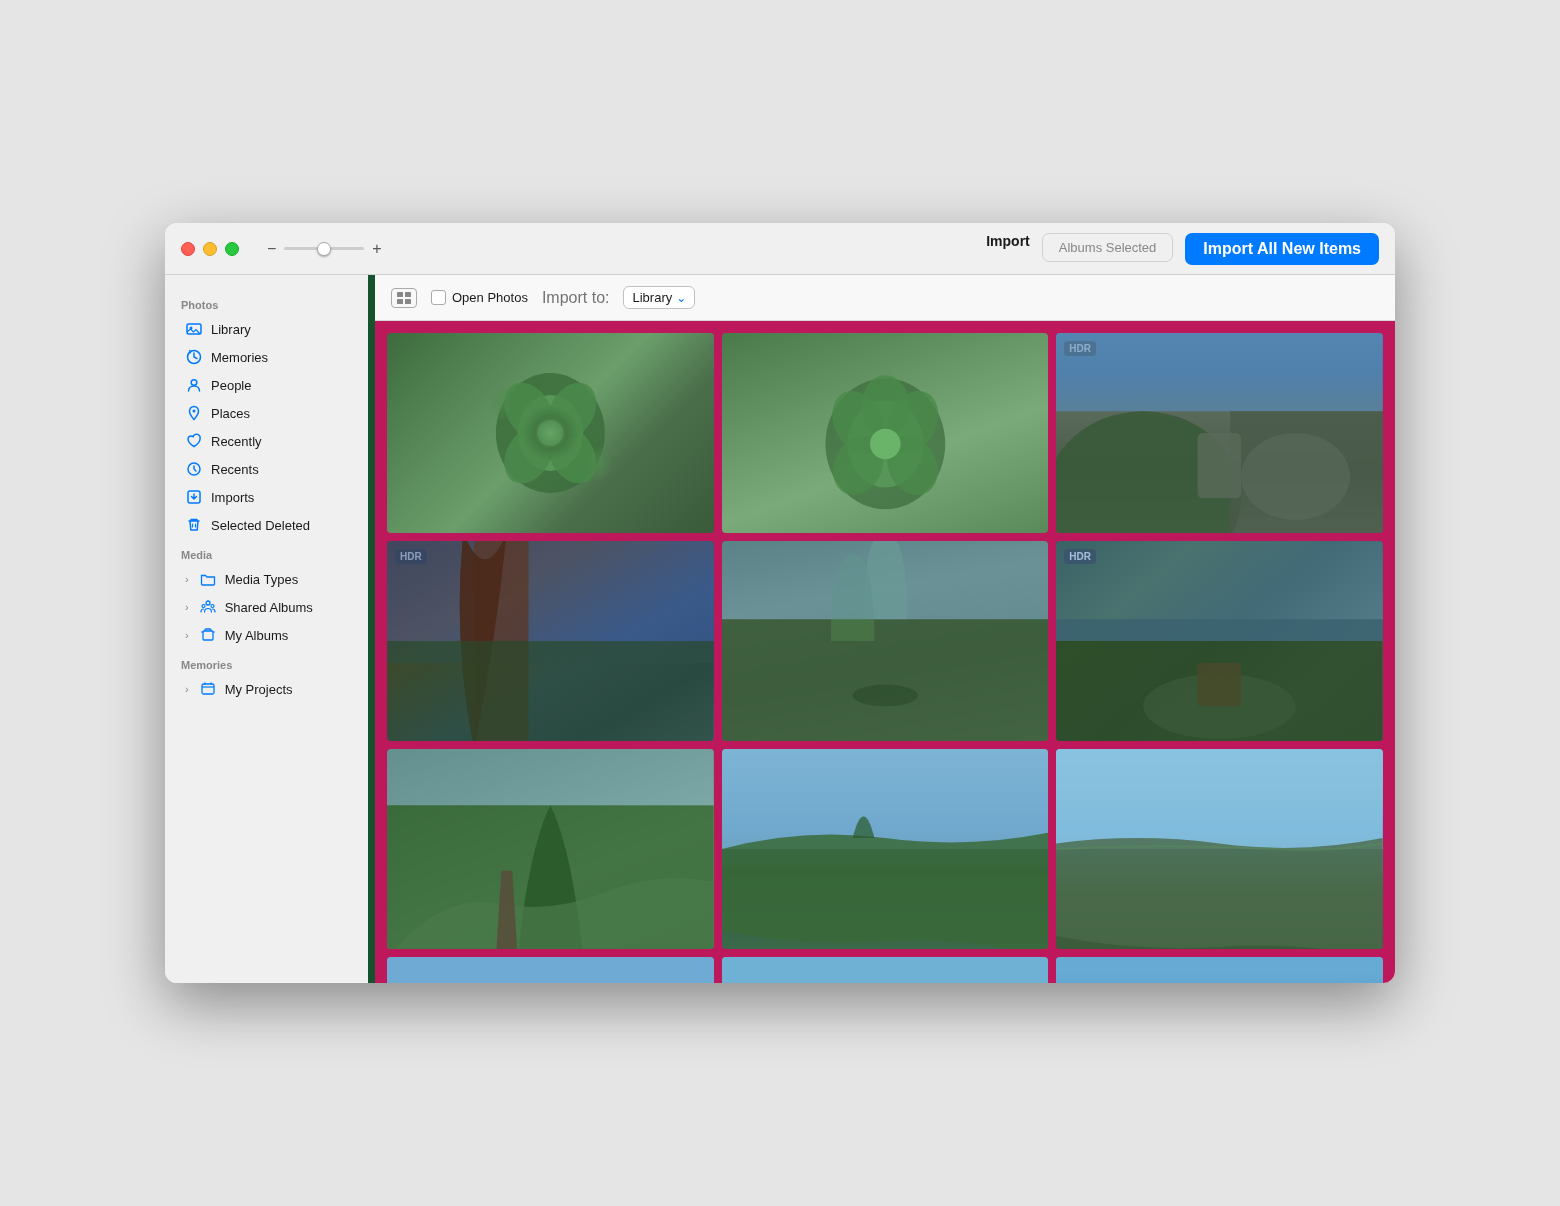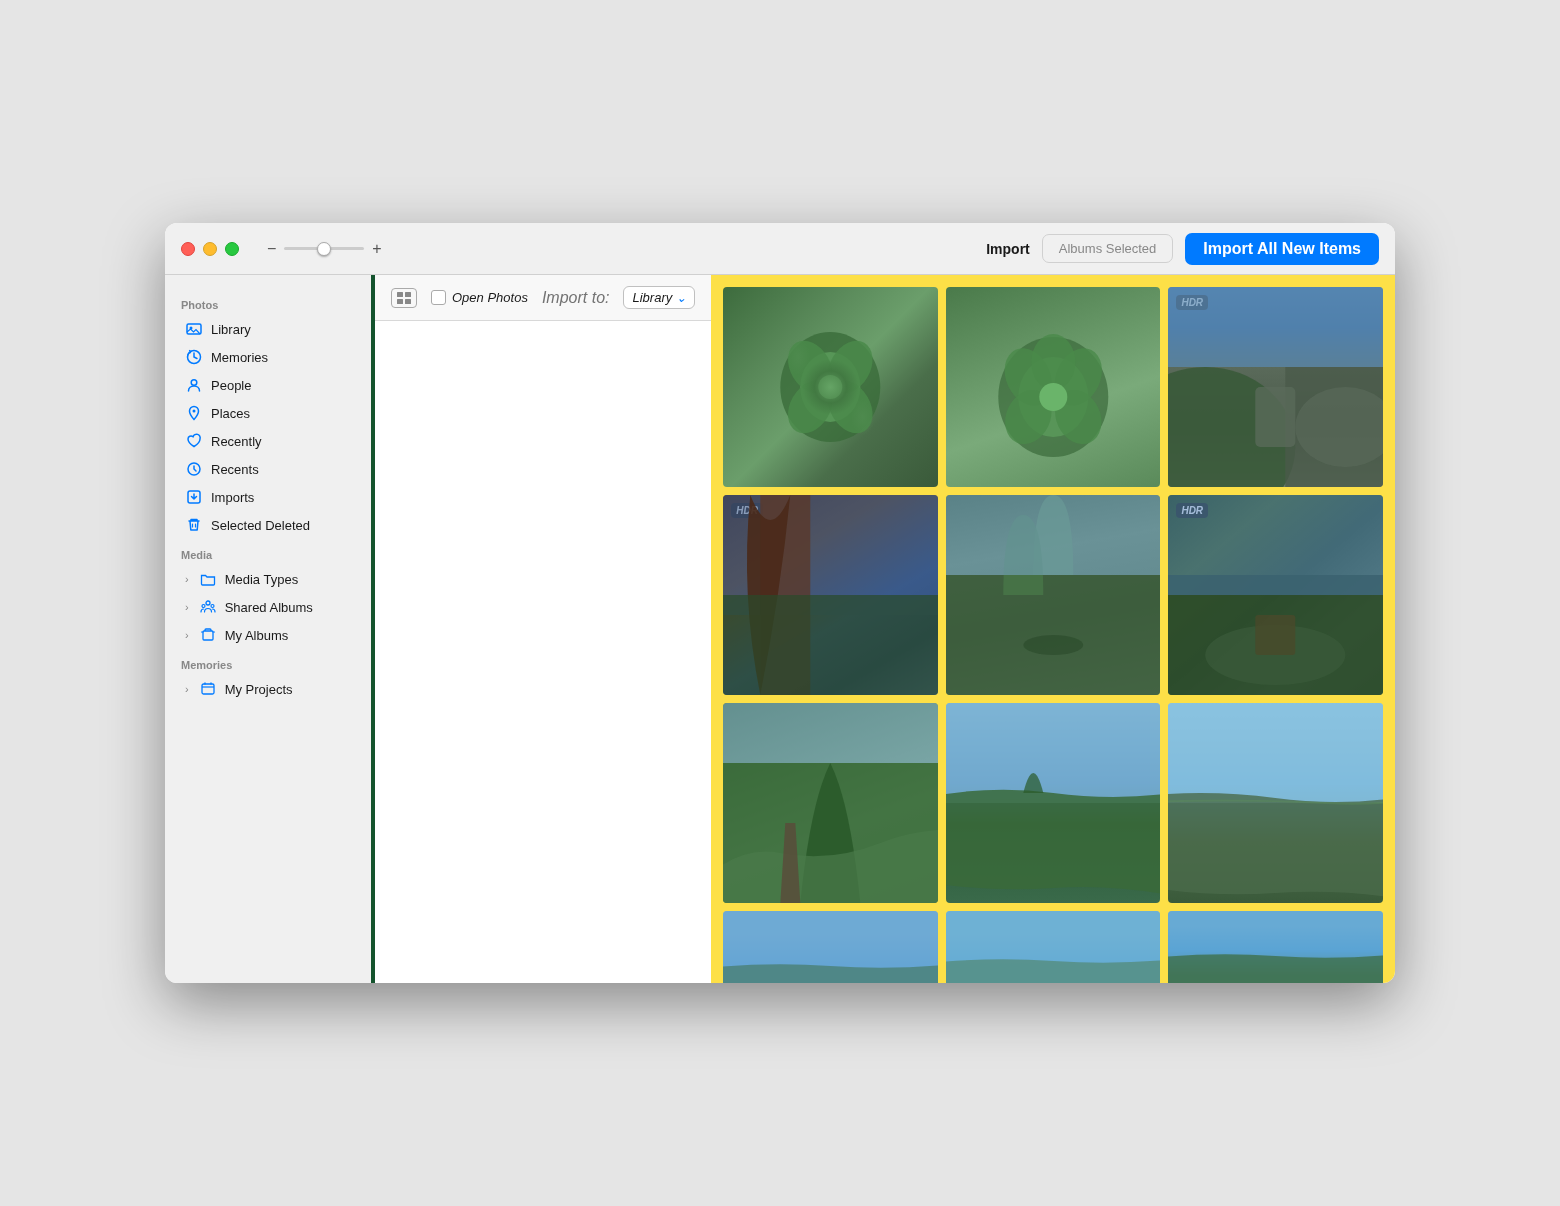--- a/index.html
+++ b/index.html
@@ -111,21 +111,21 @@
     .main {
       display: flex;
       flex: 1;
       overflow: hidden;
     }
 
     
     .sidebar {
       width: 210px;
       background: #f0f0f0;
-      border-right: 4px solid #14532d;
+      border-right: 7px solid #14532d;
       padding: 14px 0;
       flex-shrink: 0;
       overflow-y: auto;
     }
 
     .sidebar-section-label {
       font-size: 11px;
       font-weight: 600;
       color: #888;
       padding: 10px 16px 4px 16px;
@@ -169,23 +169,22 @@
     .sidebar-expand {
       font-size: 11px;
       color: #888;
       margin-right: 2px;
     }
 
     
     .content {
       flex: 1;
       display: flex;
-      flex-direction: row;
+      flex-direction: column;
       overflow: hidden;
-      font-style: italic;
     }
 
     
     .toolbar {
       height: 46px;
       background: #f8f8f8;
       border-bottom: 1px solid #d8d8d8;
       display: flex;
       align-items: center;
       padding: 0 16px;
@@ -249,21 +248,21 @@
     .select-arrow {
       color: #007aff;
       font-size: 12px;
     }
 
     
     .photo-grid {
       flex: 1;
       overflow-y: auto;
       padding: 12px;
-      background: #fde047;
+      background: #be185d;
     }
 
     .grid-container {
       display: grid;
       grid-template-columns: repeat(3, 1fr);
       gap: 8px;
     }
 
     .photo-cell {
       position: relative;
@@ -326,21 +325,21 @@
       <div class="tl minimize"></div>
       <div class="tl maximize"></div>
     </div>
 
     <div style="display:flex;align-items:center;gap:8px;margin-left:8px;">
       <button class="zoom-btn">−</button>
       <input type="range" class="zoom-slider" min="0" max="100" value="50" style="">
       <button class="zoom-btn">+</button>
     </div>
 
-    <div style="flex:1;display:flex;align-items:center;justify-content:flex-end;gap:12px;">
+    <div style="flex:1;display:flex;align-items:flex-start;justify-content:flex-end;gap:12px;">
       <span class="import-label">Import</span>
       <button class="btn-import-selected">Albums Selected</button>
       <button class="btn-import-all">Import All New Items</button>
     </div>
   </div>
 
   <div class="main">
 
     <div class="sidebar">
 

